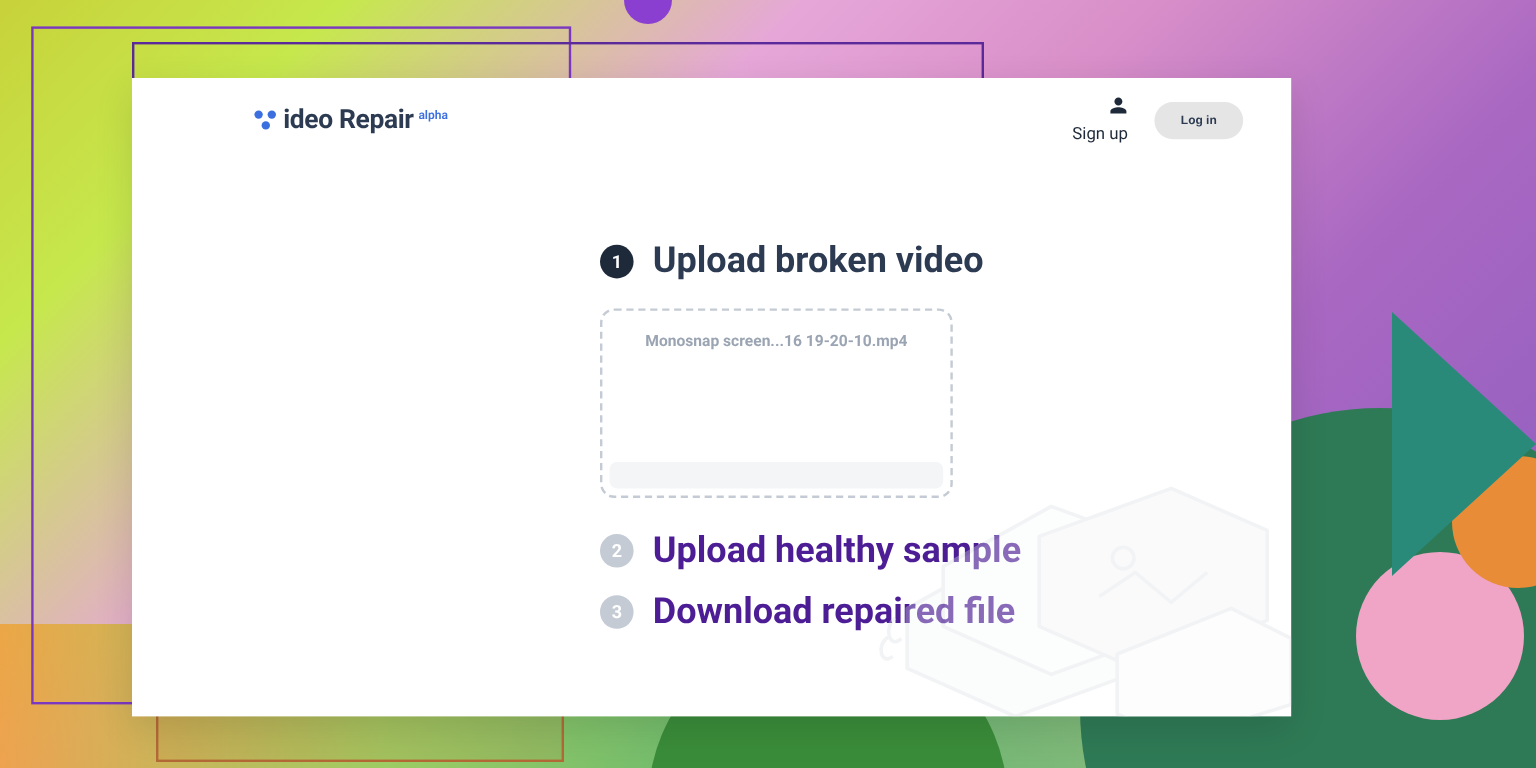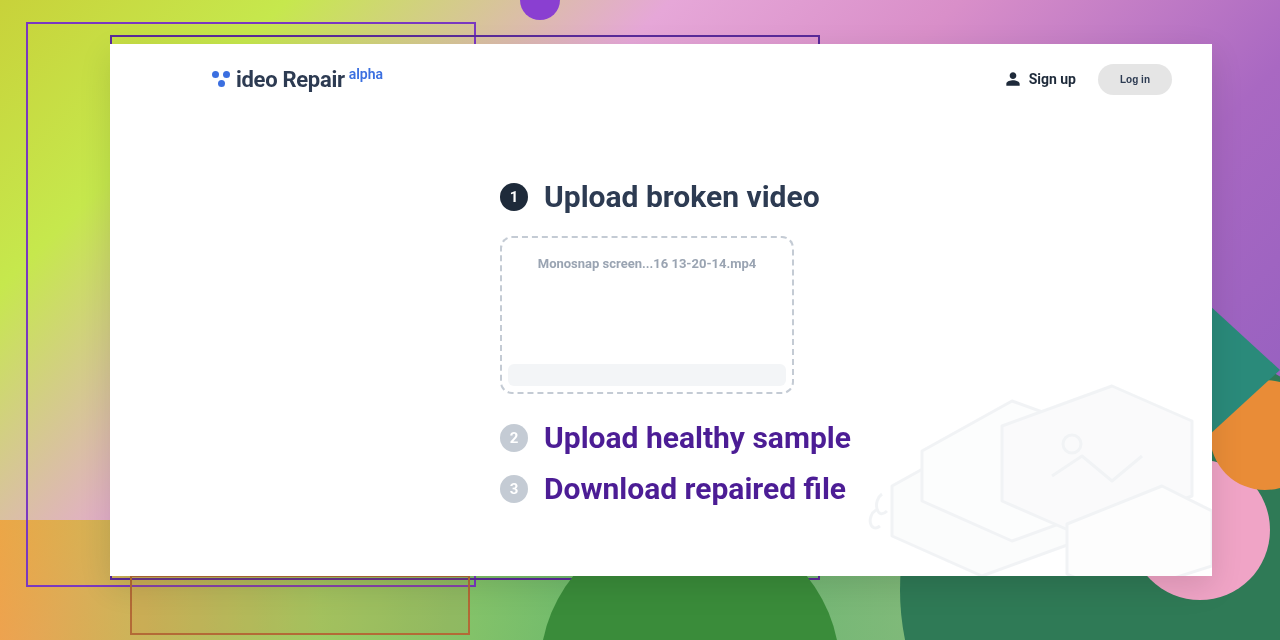--- a/index.html
+++ b/index.html
@@ -20,44 +20,44 @@
   .bg-circle-pink { right: 10px; bottom: 40px; width: 140px; height: 140px; border-radius: 50%; background: #f0a4c6; }
   .bg-circle-orange { right: -40px; top: 380px; width: 110px; height: 110px; border-radius: 50%; background: #e98c37; }
   .bg-circle-darkgreen { left: 540px; bottom: -180px; width: 300px; height: 300px; border-radius: 50%; background: #3a8c3a; }
   .bg-tri { right: 0; top: 260px; width: 0; height: 0; border-top: 110px solid transparent; border-bottom: 110px solid transparent; border-left: 120px solid #2a8a7a; }
   .bg-circle-purple-top { left: 520px; top: -20px; width: 40px; height: 40px; border-radius: 50%; background: #8a3fd1; }
   .bg-gradient-bottom { left:0; bottom:0; width:100%; height:120px; background: linear-gradient(90deg, #f0a030, #8edc4a, #52c85a, #7fd06a, #7a5bc4); opacity:0.8;}
 
   
   .card {
     position: absolute;
-    left: 110px; top: 44px;
-    width: 1102px; height: 532px;
+    left: 110px; top: 65px;
+    width: 966px; height: 532px;
     background: #ffffff;
     z-index: 10;
     box-shadow: 0 10px 30px rgba(0,0,0,0.12);
   }
 
   
   .header {
     position: absolute; top: 0; left: 0; right: 0; height: 70px;
     display: flex; align-items: center; justify-content: space-between;
     padding: 0 40px 0 100px;
   }
   .logo { display: flex; align-items: baseline; gap: 2px;}
   .logo-mark { position: relative; width: 24px; height: 24px; align-self: center; }
   .logo-mark span { position: absolute; width: 7px; height: 7px; border-radius: 50%; background: #3b6fe0; }
   .logo-mark span:nth-child(1){ left:2px; top:4px; }
   .logo-mark span:nth-child(2){ left:13px; top:4px; }
   .logo-mark span:nth-child(3){ left:7.5px; top:13px; }
   .logo-text { color: #2d3b52; font-size: 22px; font-weight: 700; letter-spacing: -0.3px; }
-  .logo-badge { color: #3b6fe0; font-size: 14px; font-weight: 600; margin-left: 2px; position: relative; top: -8px; }
+  .logo-badge { color: #3b6fe0; font-size: 10px; font-weight: 600; margin-left: 2px; position: relative; top: -8px; }
 
   .nav { display: flex; align-items: center; gap: 22px; }
-  .signup { display: flex; align-items: flex-end; gap: 8px; color: #1e2a3a; font-size: 14px; font-weight: 700; cursor: pointer; }
+  .signup { display: flex; align-items: flex-end; gap: 8px; color: #1e2a3a; font-size: 14px; font-weight: 400; cursor: pointer; flex-direction: column; }
   .signup svg { width: 16px; height: 16px; fill: #1e2a3a; }
   .login-btn { background: #e5e5e5; border: none; border-radius: 20px; padding: 10px 22px; font-size: 10px; font-weight: 700; color: #2d3b52; cursor: pointer; }
 
   
   .steps { position: absolute; left: 390px; top: 135px; width: 450px; }
   .step { display: flex; align-items: center; gap: 16px; }
   .step-num { width: 28px; height: 28px; border-radius: 50%; display: flex; align-items: center; justify-content: center; font-size: 15px; font-weight: 700; flex-shrink: 0; }
   .step-title { font-size: 30px; font-weight: 700; }
   .step.active .step-num { background: #1e2a3a; color: #fff; }
   .step.active .step-title { color: #2d3b52; }
@@ -126,21 +126,21 @@
   </div>
 
   <div class="steps">
 
     <div class="step active">
       <div class="step-num">1</div>
       <div class="step-title">Upload broken video</div>
     </div>
 
     <div class="upload-box">
-      <div class="filename">Monosnap screen...16 13-20-14.mp4</div>
+      <div class="filename">Monosnap screen...16 19-20-10.mp4</div>
       <div class="progress-track"></div>
     </div>
 
     <div class="step muted step2">
       <div class="step-num">2</div>
       <div class="step-title">Upload healthy sample</div>
     </div>
 
     <div class="step muted step3">
       <div class="step-num">3</div>

